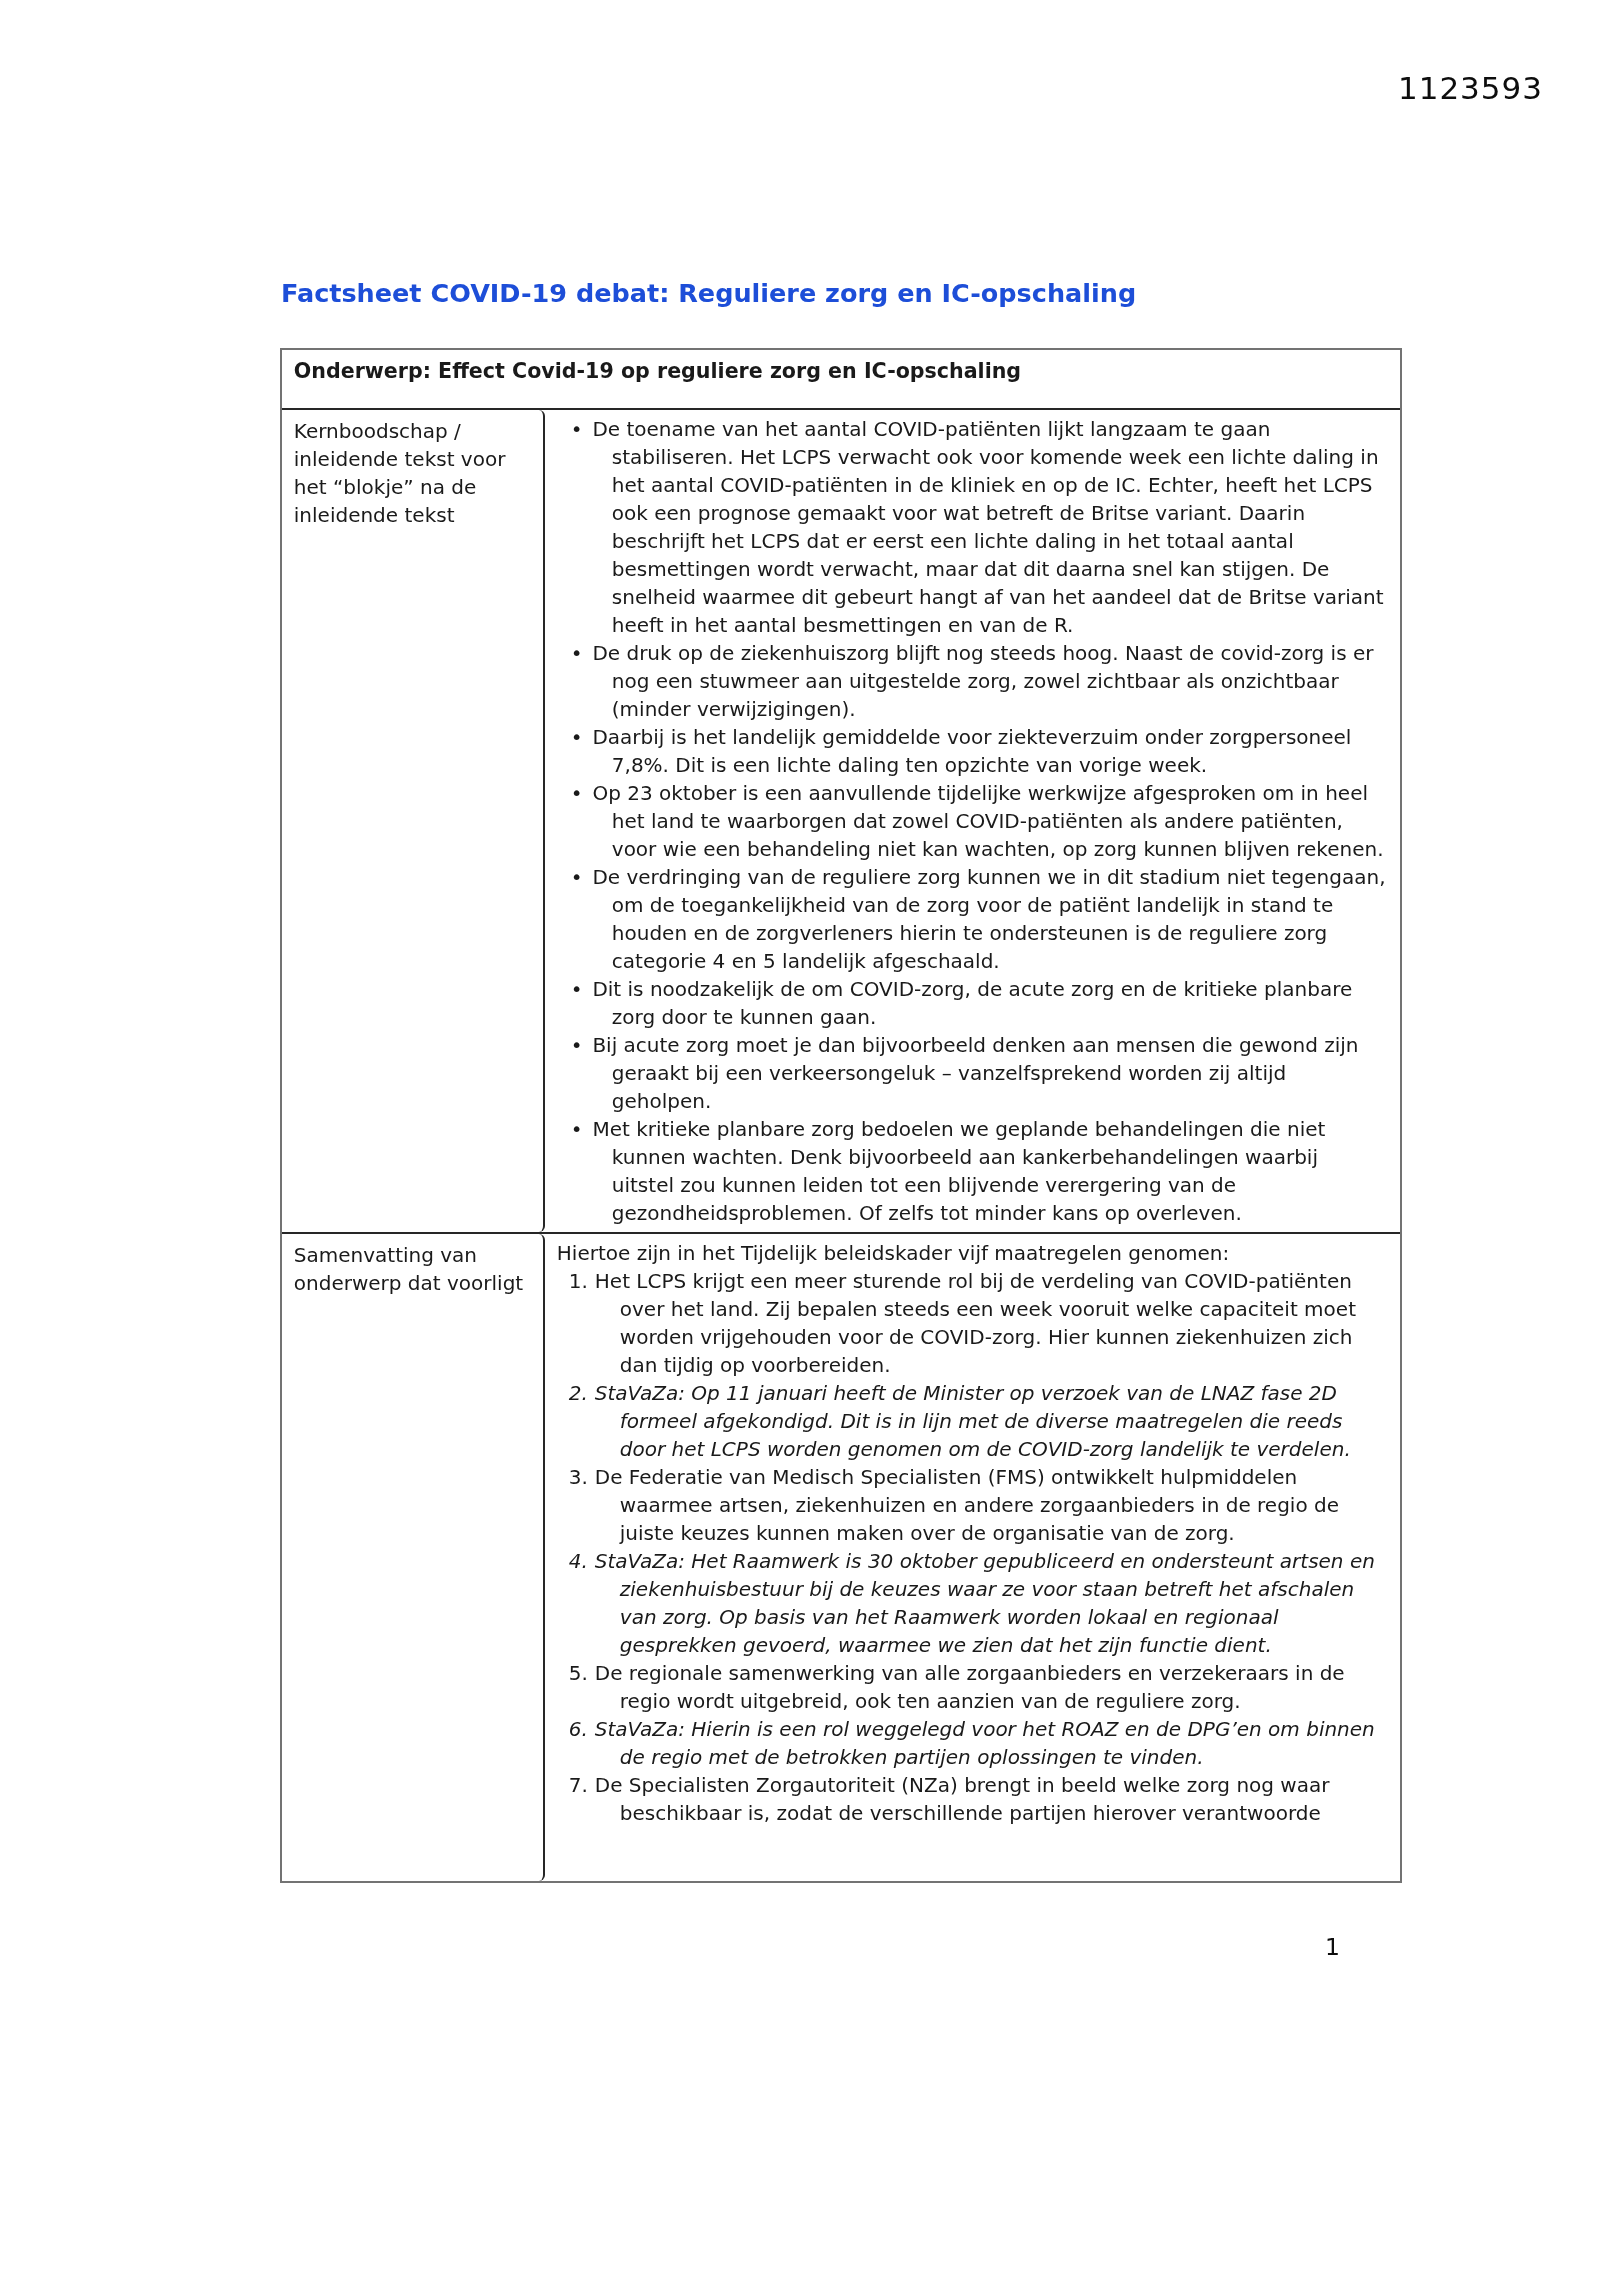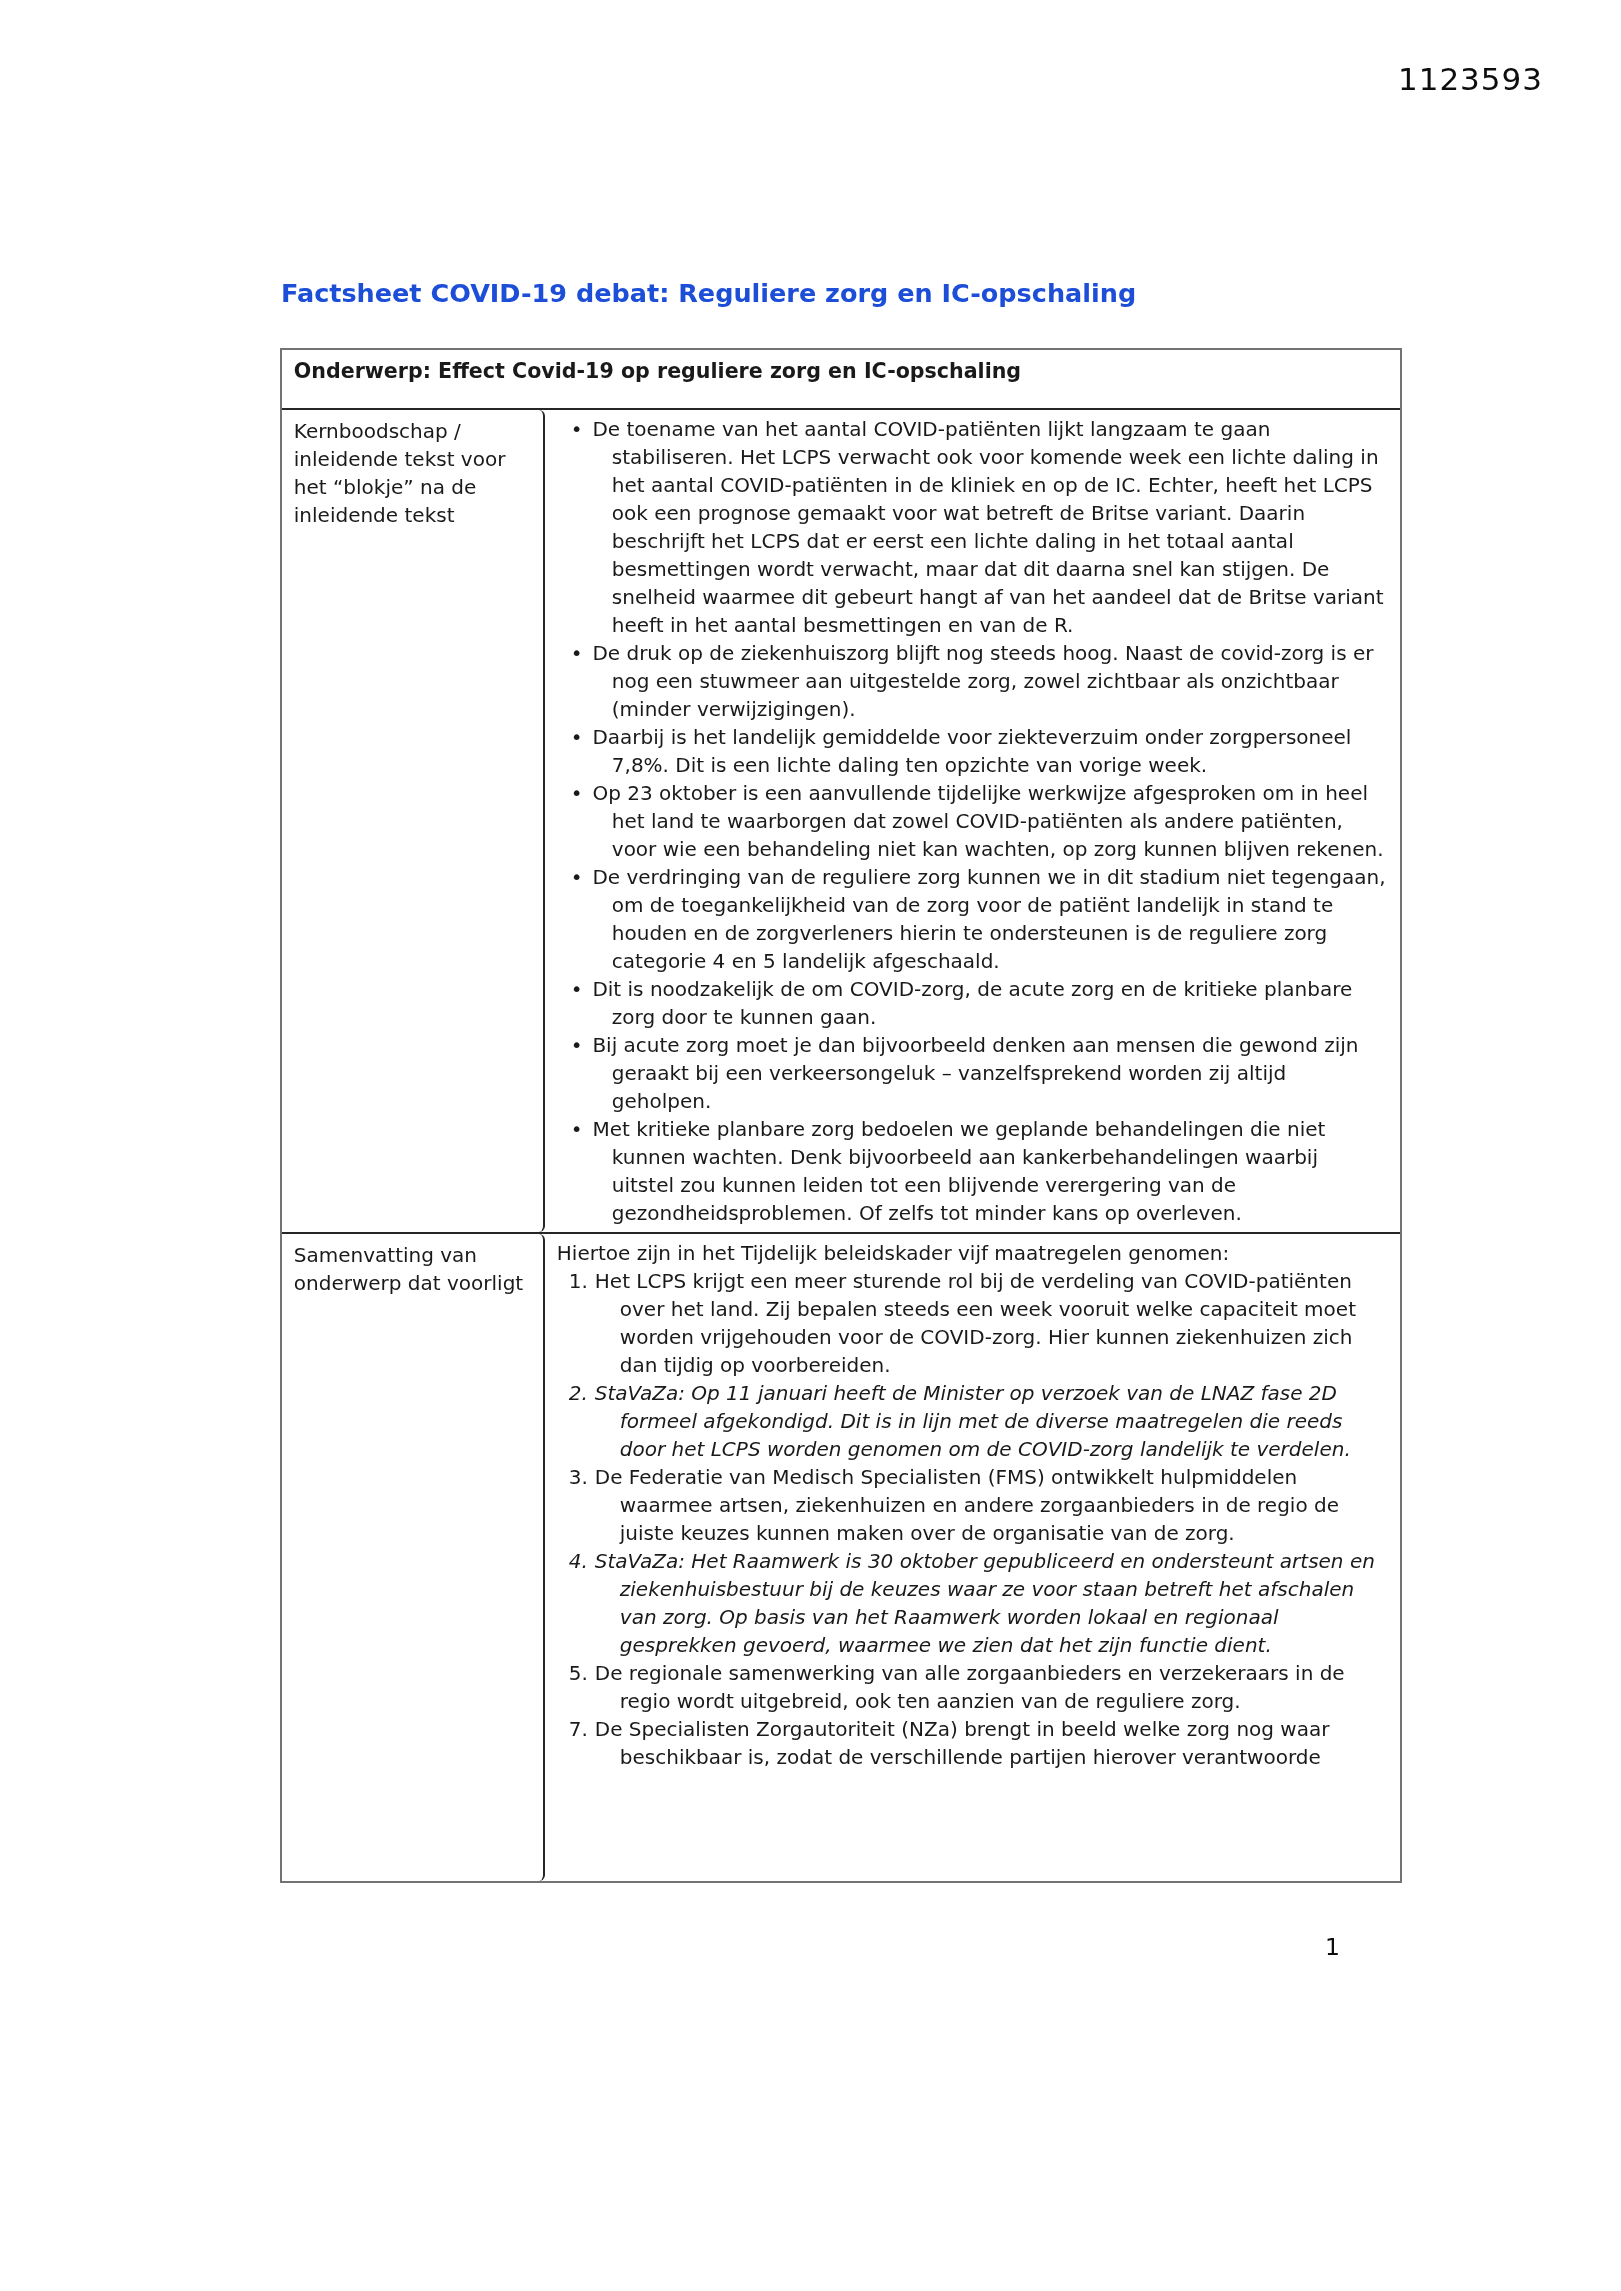--- a/index.html
+++ b/index.html
@@ -11,21 +11,21 @@
     position: relative;
     width: 1621px;
     height: 2292px;
     background: #ffffff;
     font-family: "DejaVu Sans", "Liberation Sans", sans-serif;
     color: #1a1a1a;
     overflow: hidden;
   }
   .doc-number {
     position: absolute;
-    top: 61px;
+    top: 70px;
     right: 78px;
     font-size: 31px;
     letter-spacing: 1px;
     color: #0d0d0d;
   }
   .doc-title {
     position: absolute;
     top: 278px;
     left: 281px;
     margin: 0;
@@ -147,20 +147,21 @@
             <div class="num-item"><span class="num-marker">1.</span><span>Het LCPS krijgt een meer sturende rol bij de verdeling van COVID-patiënten over het land. Zij bepalen steeds een week vooruit welke capaciteit moet worden vrijgehouden voor de COVID-zorg. Hier kunnen ziekenhuizen zich dan tijdig op voorbereiden.</span></div>
 
             <div class="num-item italic"><span class="num-marker">2.</span><span>StaVaZa: Op 11 januari heeft de Minister op verzoek van de LNAZ fase 2D formeel afgekondigd. Dit is in lijn met de diverse maatregelen die reeds door het LCPS worden genomen om de COVID-zorg landelijk te verdelen.</span></div>
 
             <div class="num-item"><span class="num-marker">3.</span><span>De Federatie van Medisch Specialisten (FMS) ontwikkelt hulpmiddelen waarmee artsen, ziekenhuizen en andere zorgaanbieders in de regio de juiste keuzes kunnen maken over de organisatie van de zorg.</span></div>
 
             <div class="num-item italic"><span class="num-marker">4.</span><span>StaVaZa: Het Raamwerk is 30 oktober gepubliceerd en ondersteunt artsen en ziekenhuisbestuur bij de keuzes waar ze voor staan betreft het afschalen van zorg. Op basis van het Raamwerk worden lokaal en regionaal gesprekken gevoerd, waarmee we zien dat het zijn functie dient.</span></div>
 
             <div class="num-item"><span class="num-marker">5.</span><span>De regionale samenwerking van alle zorgaanbieders en verzekeraars in de regio wordt uitgebreid, ook ten aanzien van de reguliere zorg.</span></div>
 
+            <div class="num-item italic"><span class="num-marker">6.</span><span>StaVaZa: Hierin is een rol weggelegd voor het ROAZ en de DPG’en om binnen de regio met de betrokken partijen oplossingen te vinden.</span></div>
 
             <div class="num-item"><span class="num-marker">7.</span><span>De Specialisten Zorgautoriteit (NZa) brengt in beeld welke zorg nog waar beschikbaar is, zodat de verschillende partijen hierover verantwoorde</span></div>
           </div>
       </div>
     </div>
 
   </div>
 
   <div class="page-number">1</div>
 

